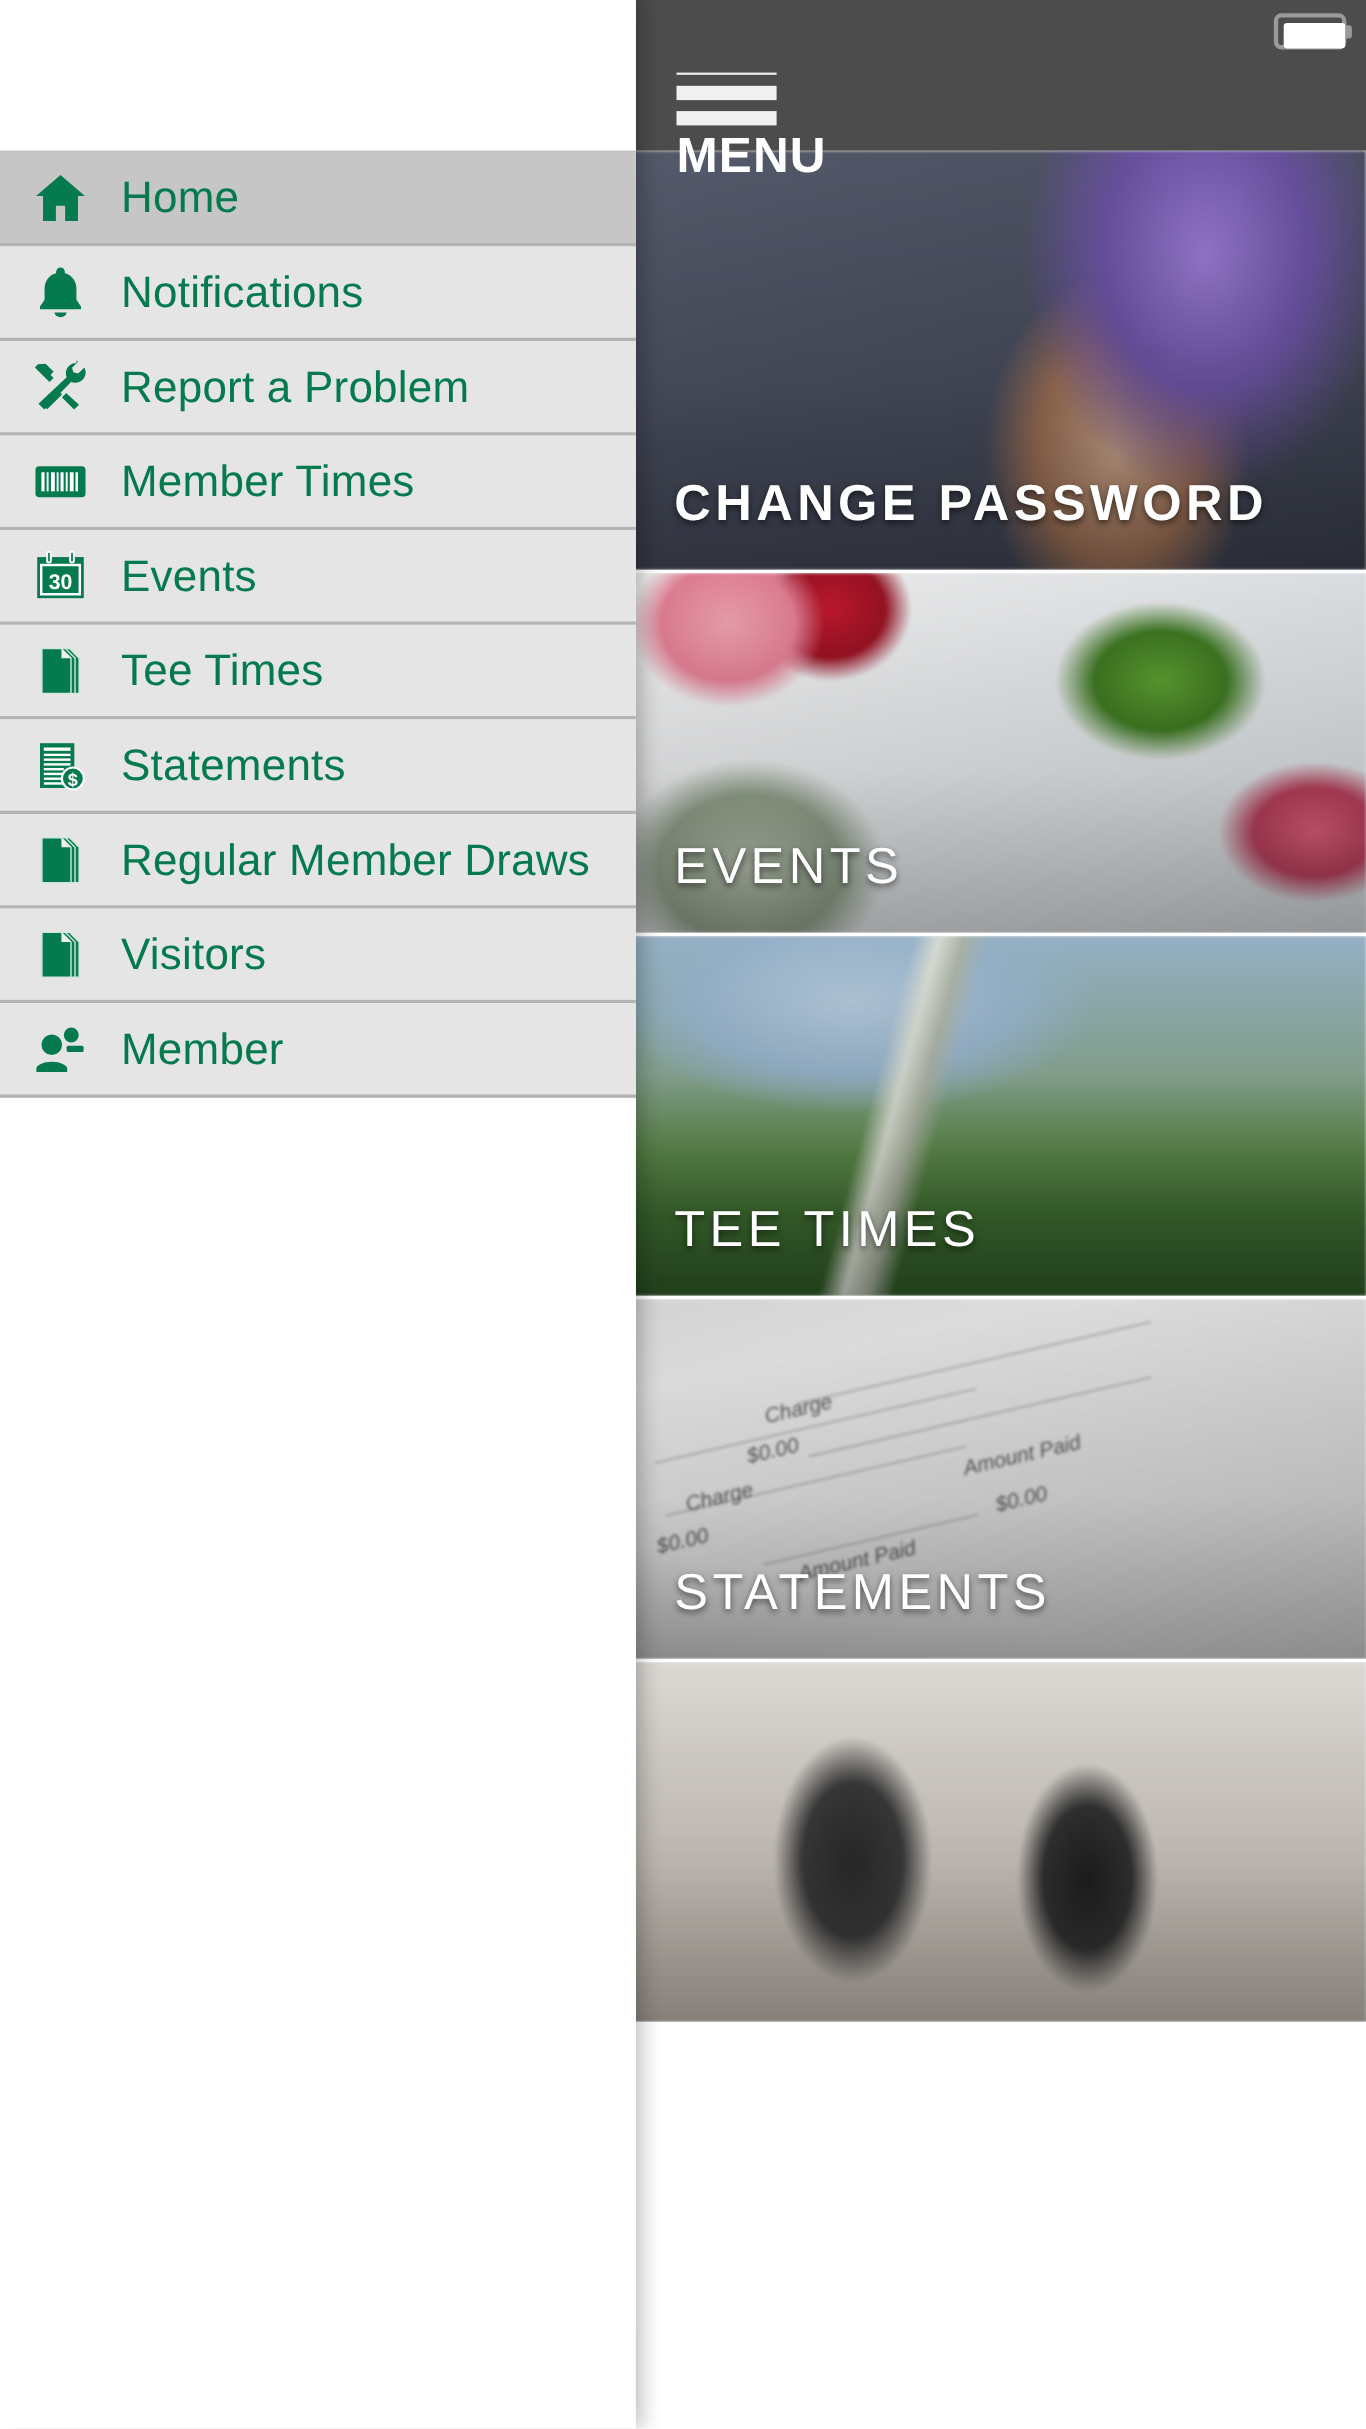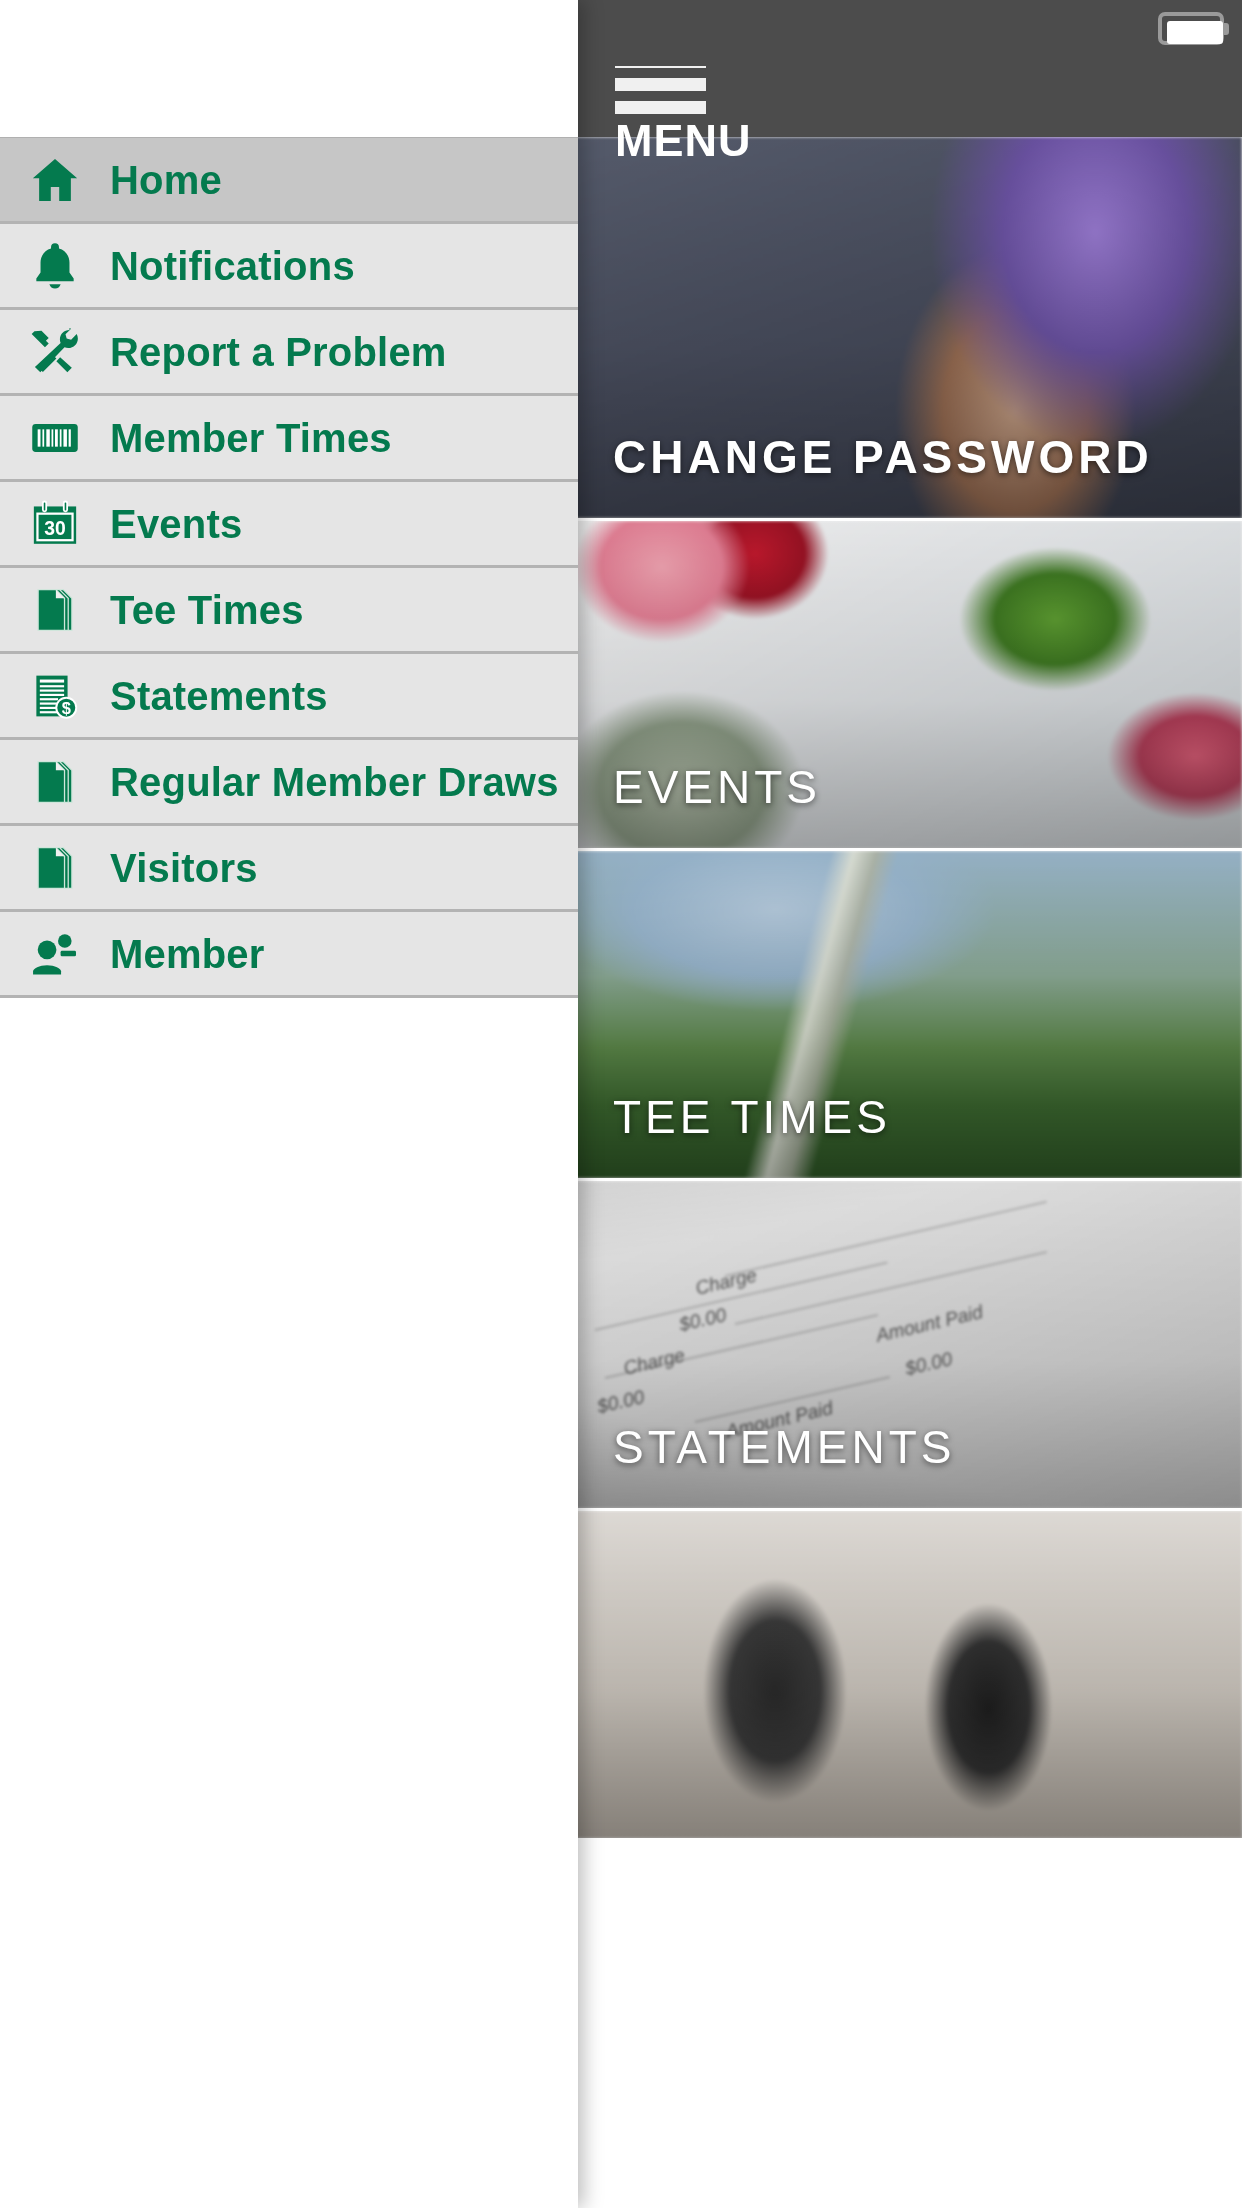--- a/index.html
+++ b/index.html
@@ -235,21 +235,20 @@
     align-items: center;
     justify-content: center;
   }
   .menu-icon svg { display: block; }
 
   .menu-label {
     font-size: 40px;
     color: #047a4e;
     line-height: 1;
     letter-spacing: 0.2px;
-    font-weight: bold;
   }
 
   .drawer-tail {
     background: #ffffff;
     height: 1120px;
   }
 </style>
 </head>
 <body>
 

